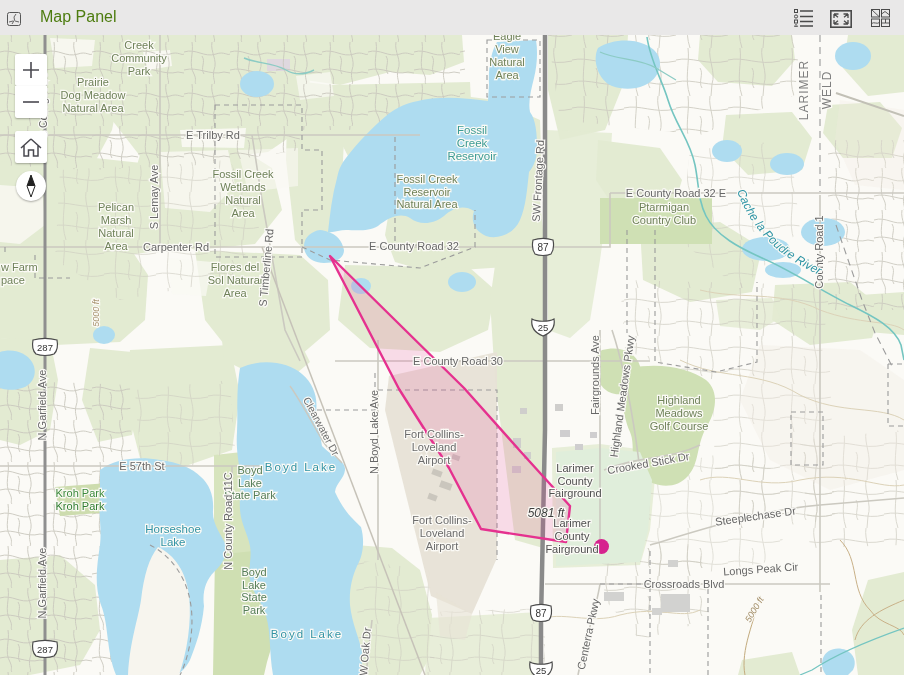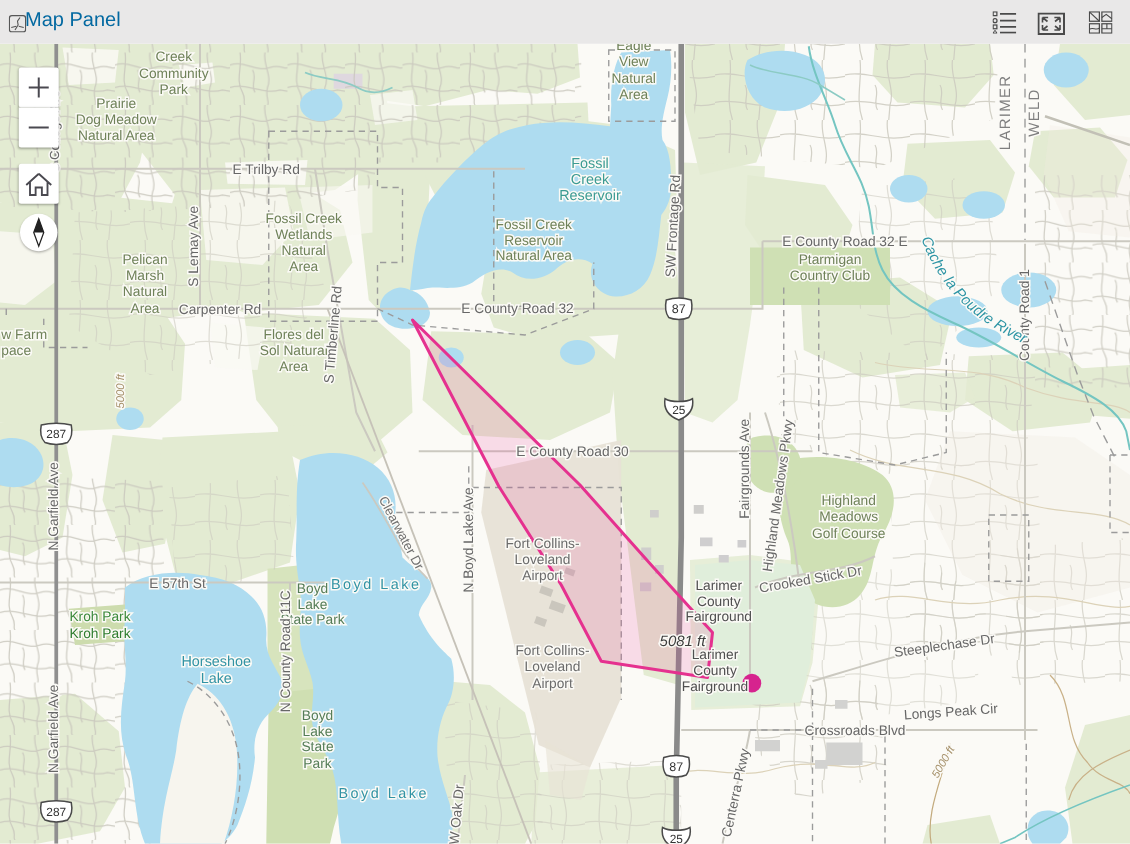--- a/index.html
+++ b/index.html
@@ -1,18 +1,18 @@
 <!DOCTYPE html>
 <html><head>
 <meta charset="utf-8">
 <style>
   html,body{margin:0;padding:0;}
   body{width:904px;height:675px;overflow:hidden;font-family:"Liberation Sans",sans-serif;}
   .header{position:absolute;left:0;top:0;width:904px;height:35px;background:#e9e8e8;}
-  .title{position:absolute;left:20px;top:8px;font-size:16px;color:#0369a1;}
+  .title{position:absolute;left:40px;top:8px;font-size:16px;color:#4d7c0f;}
   .mapwrap{position:absolute;left:0;top:35px;width:904px;height:640px;background:#fbfaf6;}
   .btn{position:absolute;background:#fff;box-shadow:0 1px 2px rgba(0,0,0,.3);border-radius:2px;}
 </style>
 </head>
 <body>
 
 <div class="mapwrap">
 <svg width="904" height="640" viewBox="0 35 904 640">
 
   <rect x="0" y="35" width="904" height="640" fill="#fbfaf6"></rect>

